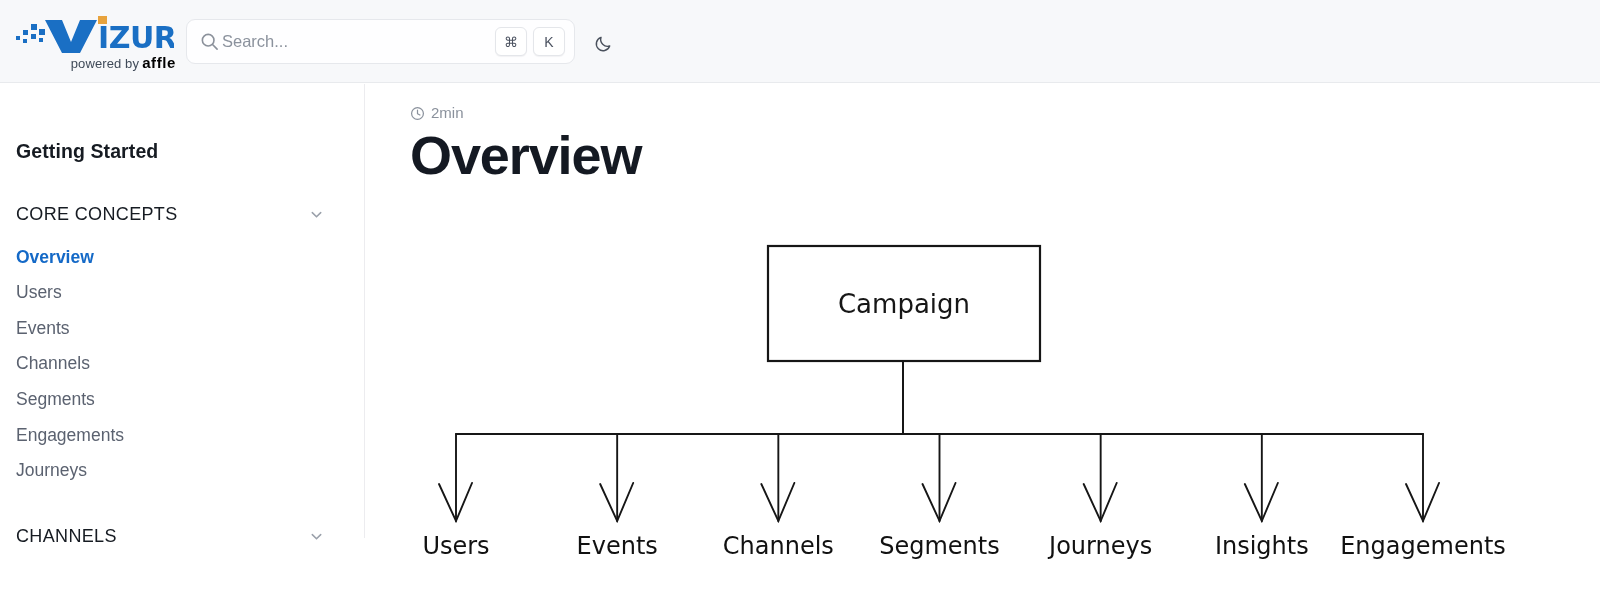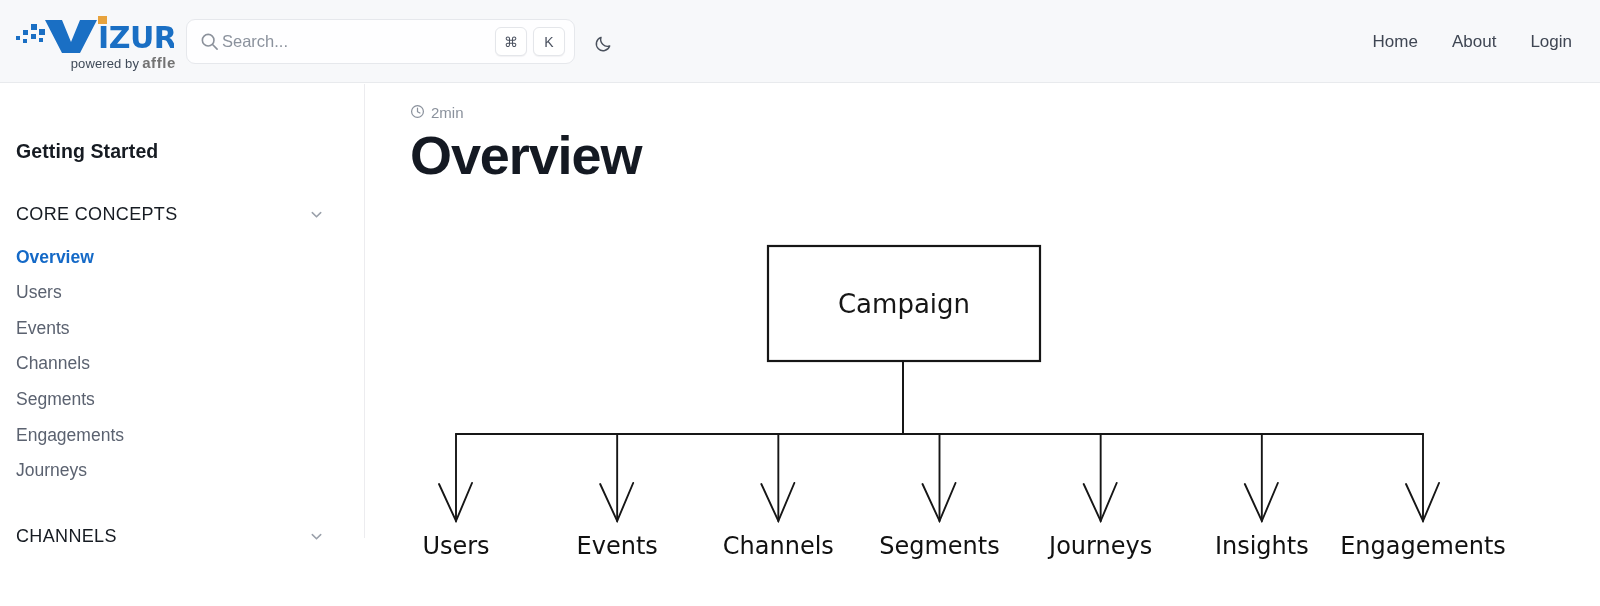--- a/index.html
+++ b/index.html
@@ -24,21 +24,21 @@
     position: absolute; left: 14px; top: 12px;
     width: 160px; height: 60px;
   }
   .logo-mark { display:block; }
   .logo-sub {
     position: absolute; left: 12px; top: 42px;
     width: 150px; text-align: right;
     font-size: 11px; letter-spacing: .1px;
   }
   .logo-sub .pb { color:#3f4a58; font-size:13px; }
-  .logo-sub .affle { color:#737373; font-size:15px; font-weight:600; letter-spacing:.6px; }
+  .logo-sub .affle { color:#000000; font-size:15px; font-weight:600; letter-spacing:.6px; }
 
   
   .search-box {
     position: absolute; left: 186px; top: 19px;
     width: 389px; height: 45px;
     background: #fefeff;
     border: 1px solid #e6e8ec;
     border-radius: 9px;
     display: flex; align-items: center;
     padding: 0 9px 0 13px;
@@ -113,21 +113,21 @@
 
   
   .main {
     position: absolute; left: 365px; top: 84px;
     width: 1235px; height: 522px;
     background: #fff;
     overflow: hidden;
   }
   .readtime {
     position: absolute; left: 45px; top: 20px;
-    display:flex; align-items:flex-start; gap:6px;
+    display:flex; align-items:flex-end; gap:6px;
     font-size: 15px; color: #8a919c;
   }
   .page-title {
     position: absolute; left: 45px; top: 40px;
     font-size: 54px; font-weight: 700; letter-spacing: -1.1px;
     color: #141922;
   }
   .diagram { position: absolute; left: 0; top: 0; width: 1235px; height: 522px; }
   .sketch {
     font-family: "DejaVu Sans", sans-serif;
@@ -181,25 +181,20 @@
     <span class="kbd">⌘</span>
     <span class="kbd">K</span>
   </div>
 
   <div class="theme-toggle">
     <svg width="19" height="19" viewBox="0 0 20 20" fill="none" stroke="currentColor" stroke-width="1.5">
       <path d="M16.5 12.6A7.2 7.2 0 0 1 7.4 3.5a7.2 7.2 0 1 0 9.1 9.1z" stroke-linejoin="round"></path>
     </svg>
   </div>
 
-  <div class="nav">
-    <a href="#">Home</a>
-    <a href="#">About</a>
-    <a href="#">Login</a>
-  </div>
 </div>
 
 <nav class="sidebar">
 
   <a href="#" class="side-top" style="text-decoration:none;display:block;">Getting Started</a>
 
   <div class="side-section">
     <span class="title">CORE CONCEPTS</span>
     <span class="chev">
       <svg width="15" height="15" viewBox="0 0 16 16" fill="none" stroke="currentColor" stroke-width="1.6">

